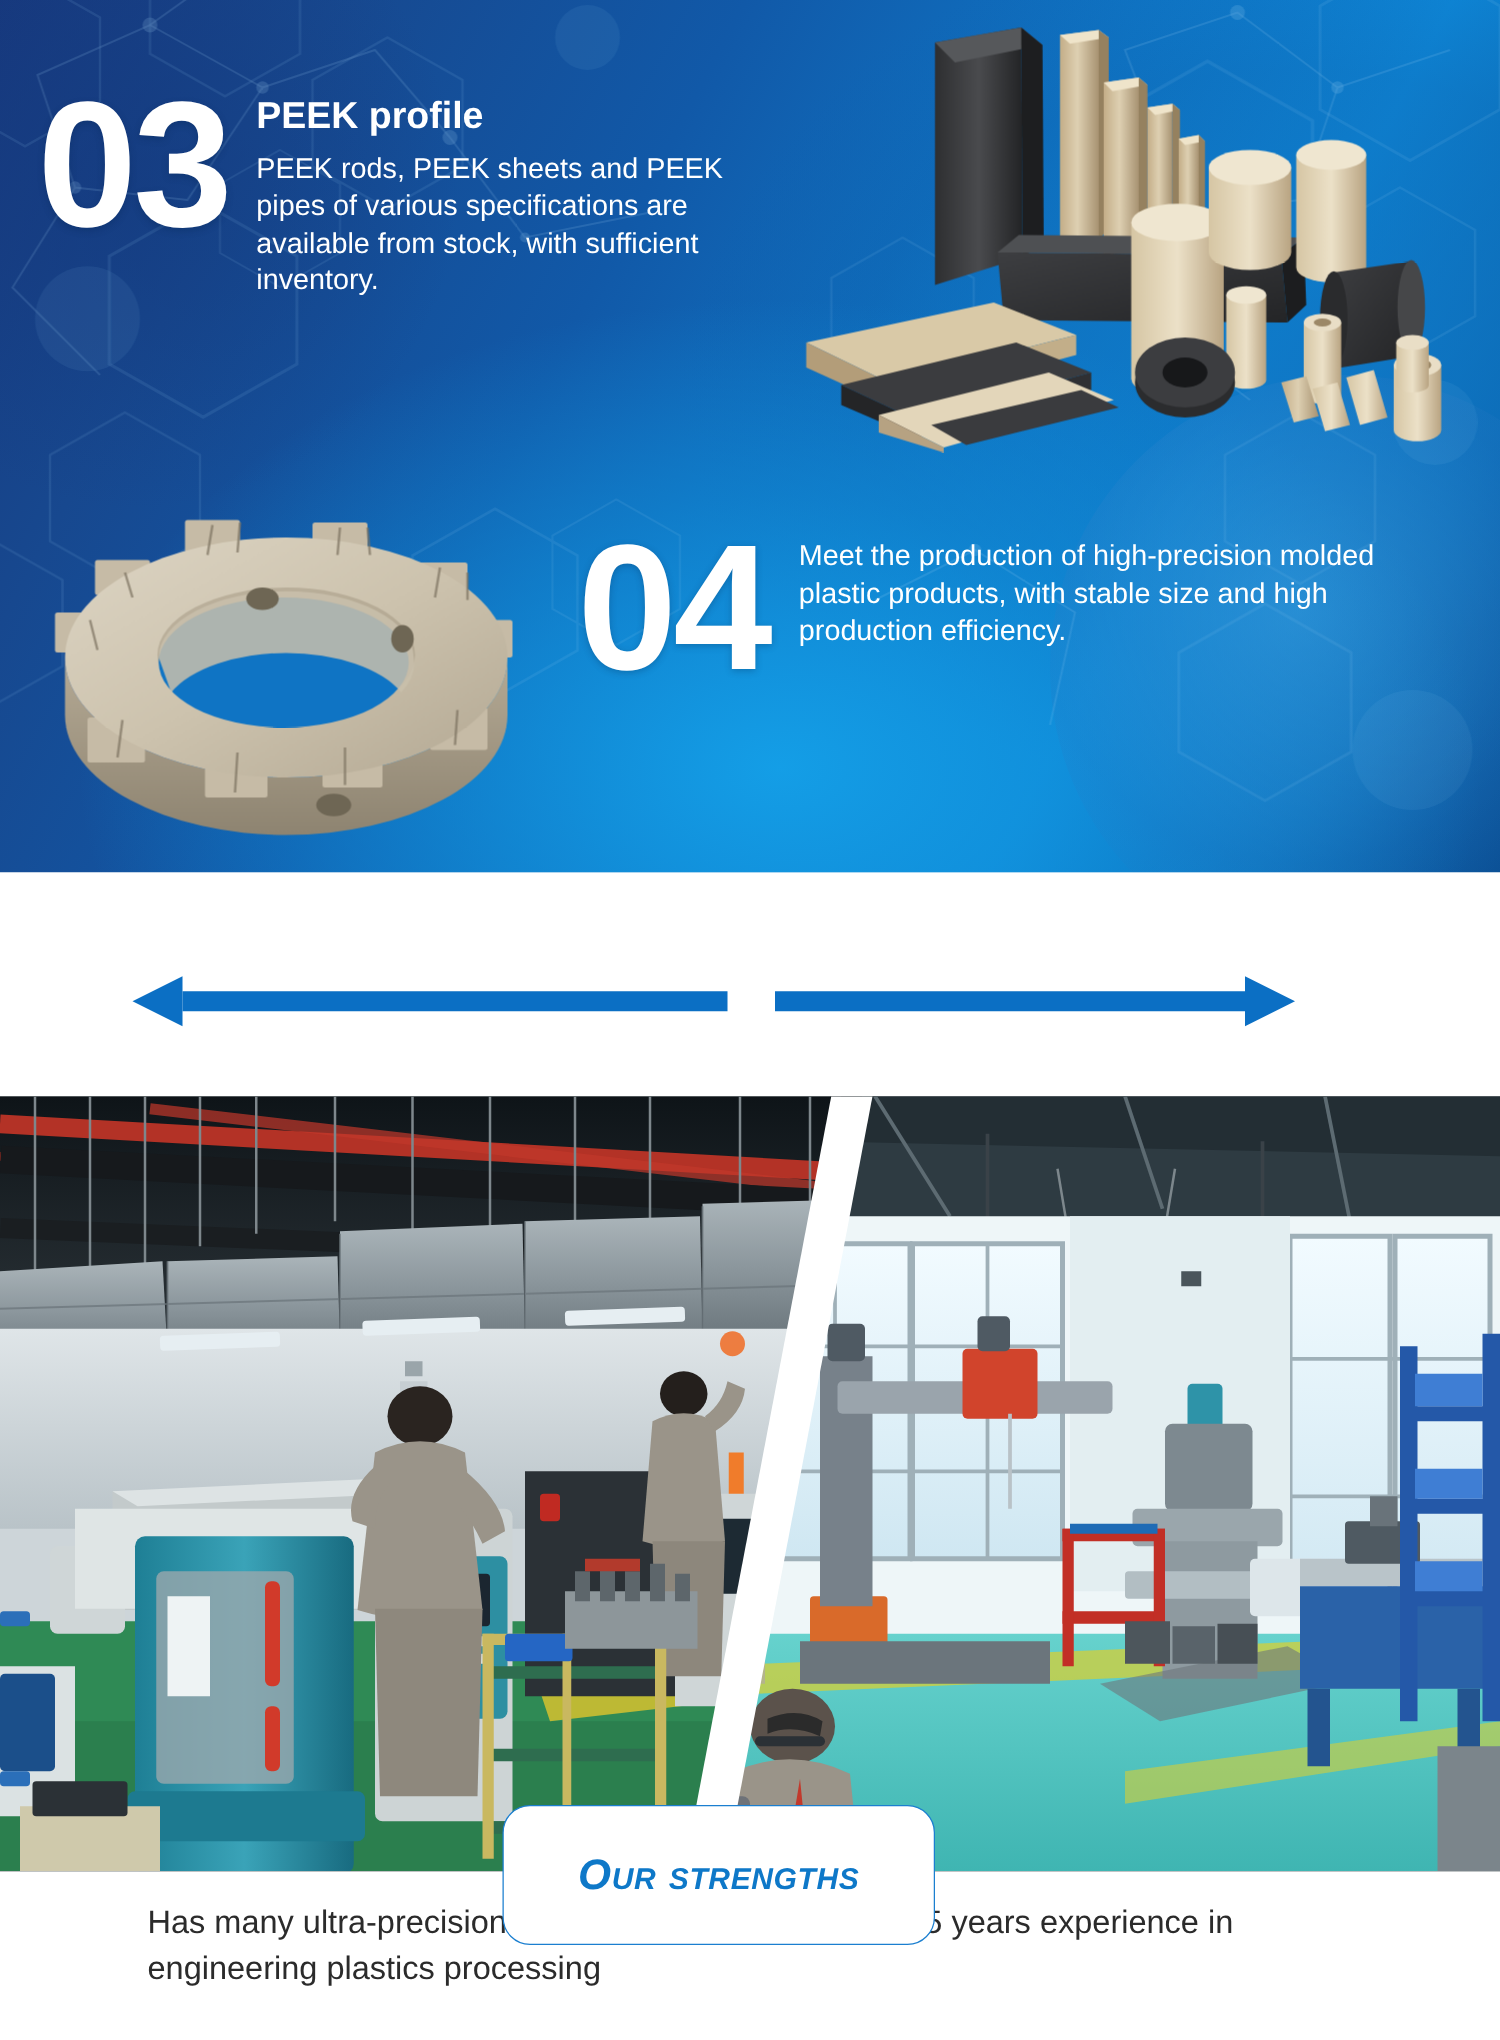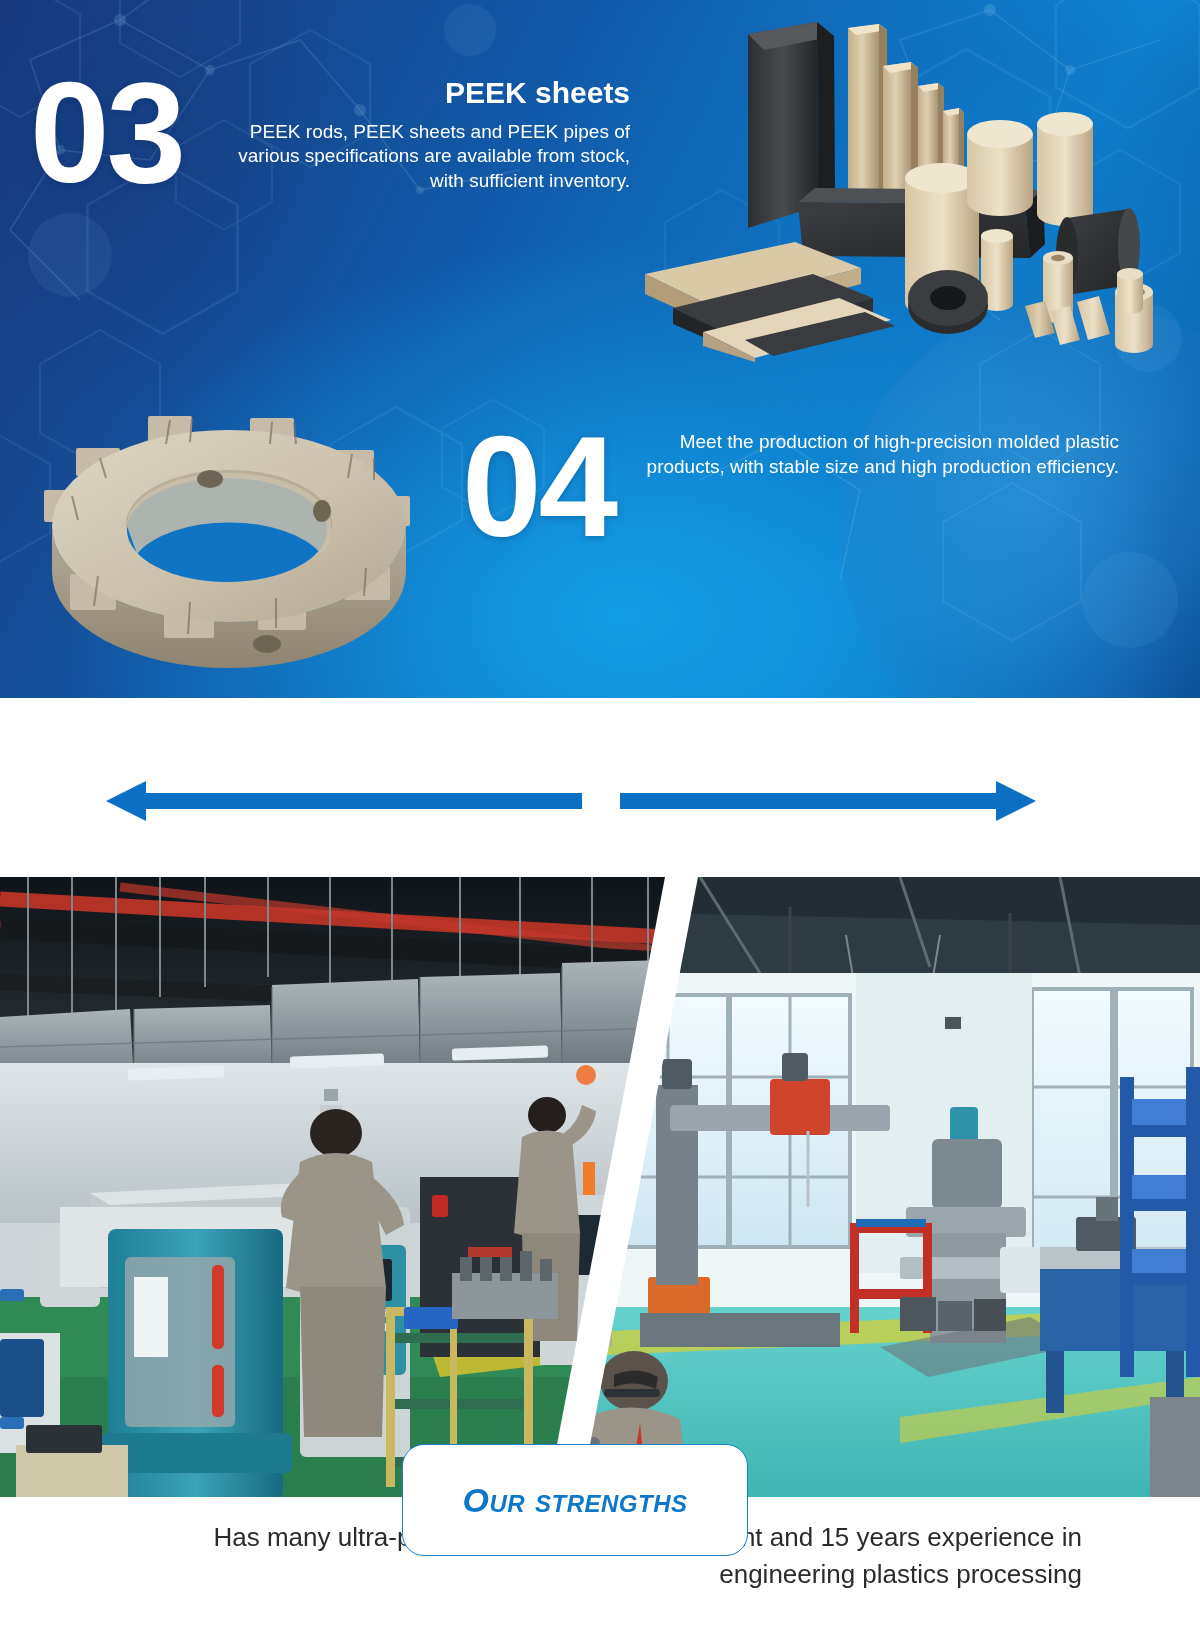--- a/index.html
+++ b/index.html
@@ -3,21 +3,21 @@
 <meta charset="utf-8">
 <title>PEEK Product Feature Page</title>
 <style>
   * { box-sizing: border-box; margin: 0; padding: 0; }
   html, body {
     width: 1200px; height: 1632px;
     background: #ffffff;
     font-family: "Liberation Sans", sans-serif;
     overflow: hidden;
   }
-  .page { position: relative; width: 1200px; height: 1632px; background:#fff;text-align:right; }
+  .page { position: relative; width: 1200px; height: 1632px; background:#fff; }
 
   
   .hero {
     position: absolute; left:0; top:0; width:1200px; height:698px;
     overflow: hidden;
     background:
       radial-gradient(ellipse 780px 520px at 52% 88%, rgba(20,160,232,0.95) 0%, rgba(16,140,215,0.55) 42%, rgba(12,110,190,0.0) 72%),
       radial-gradient(ellipse 620px 430px at 86% 42%, rgba(15,118,196,0.80) 0%, rgba(13,95,170,0.25) 55%, rgba(13,90,165,0) 80%),
       linear-gradient(118deg, #17397e 0%, #17488f 17%, #1159a8 38%, #0f74c4 58%, #0e86d6 74%, #0c6cb6 88%, #0a4e93 100%);
   }
@@ -36,21 +36,21 @@
   .big-num {
     color:#ffffff; font-weight:bold; line-height:.86;
     font-size:143px; letter-spacing:-3px;
     text-shadow: 0 2px 6px rgba(5,35,75,.28);
   }
   .blk-text { padding-top:4px; }
   .blk-title {
     color:#ffffff; font-size:30px; font-weight:bold; line-height:1.16;
     margin-bottom:9px; white-space:nowrap;
   }
-  .blk-body { color:#ffffff; font-size:19px; line-height:1.30; }
+  .blk-body { color:#ffffff; font-size:23px; line-height:1.30; }
 
   #block03 { left:30px; top:72px; }
   #block03 .big-num { margin-right:22px; }
   #block03 .blk-text { width: 425px; }
 
   #block04 { left:462px; top:426px; }
   #block04 .big-num { margin-right:24px; }
   #block04 .blk-text { width: 480px; }
 
   
@@ -274,21 +274,21 @@
           <polygon points="88,326 140,352 140,356 88,340" fill="#b6a282"></polygon>
 
           <polygon points="130,334 250,306 280,320 158,350" fill="#3a3b3e"></polygon>
         </g>
       </svg>
     </div>
 
     <div class="block" id="block03">
       <div class="big-num">03</div>
       <div class="blk-text">
-        <div class="blk-title">PEEK sheets</div>
+        <div class="blk-title">PEEK profile</div>
         <div class="blk-body">PEEK rods, PEEK sheets and PEEK pipes of various specifications are available from stock, with sufficient inventory.</div>
       </div>
     </div>
 
     <div class="gear-photo">
       <svg width="430" height="296" viewBox="0 0 430 296">
         <defs>
           <linearGradient id="gTop" x1="0" y1="0" x2="1" y2="1">
             <stop offset="0" stop-color="#ddd5c4"></stop>
               <stop offset=".5" stop-color="#cdc3ae"></stop>

